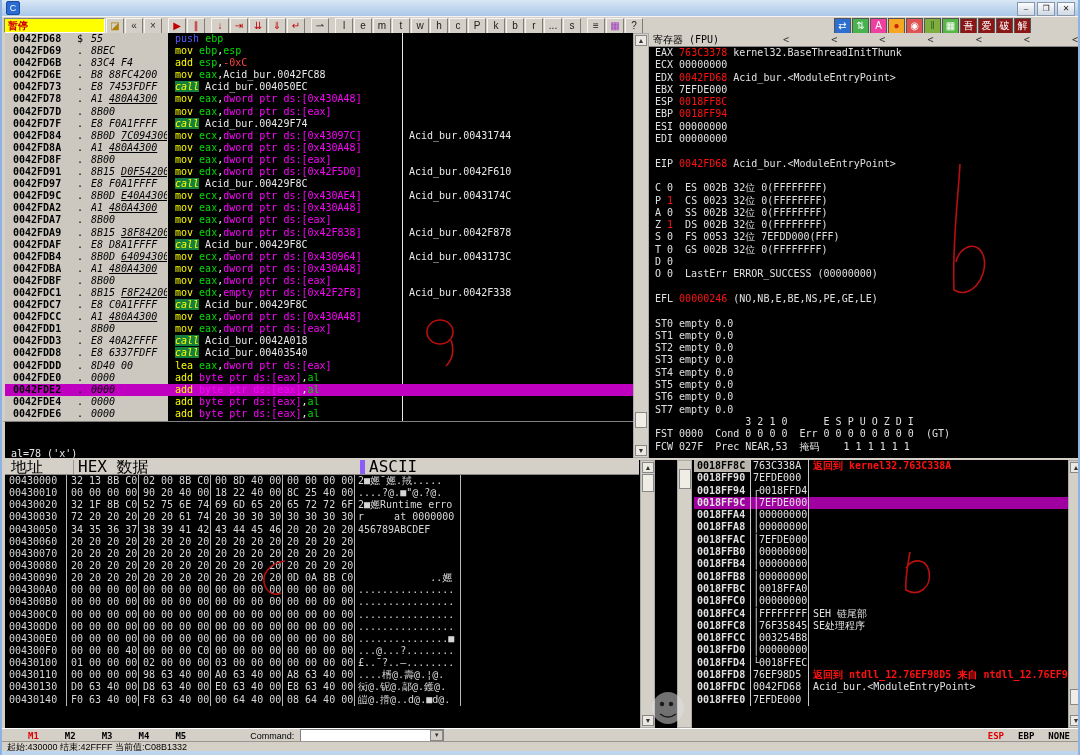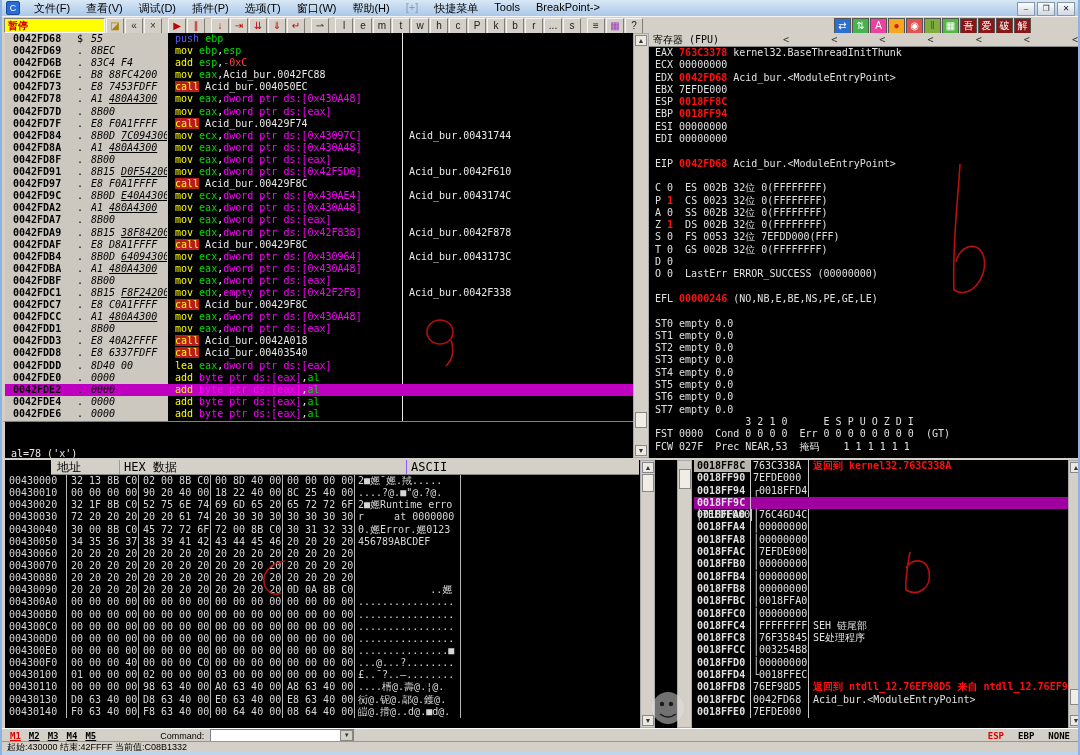--- a/index.html
+++ b/index.html
@@ -37,62 +37,62 @@
   .drow{position:relative;height:12.1px;line-height:12.1px;font-size:10px;white-space:pre;}
   .drow .da{position:absolute;left:8px;width:58px;color:#000;font-weight:bold;}
   .drow .dm{position:absolute;left:72px;width:14px;color:#000;}
   .drow .db{position:absolute;left:86px;width:76px;color:#000;overflow:hidden;font-style:italic;}
   .drow .di{position:absolute;left:170px;width:226px;overflow:hidden;}
   .drow .dc{position:absolute;left:404px;color:#e8e8e8;}
   .drow.hl{background:#c000c0;}
   .drow.hl .da,.drow.hl .db,.drow.hl .dm{color:#000;}
   .t-mn{color:#fcfc00;}.t-pu{color:#5a5aff;}.t-rg{color:#00dc00;}.t-mm{color:#fc00fc;}
   .t-wh{color:#e8e8e8;}.t-nm{color:#ff4040;margin-top:32px;}
-  .t-call{background:#b91c1c;color:#fcfc00;}
+  .t-call{background:#15803d;color:#fcfc00;font-style:italic;}
   
   #infopane{position:absolute;left:0;top:421px;width:631px;height:37px;background:#000;
     border-top:1px solid #808080;border-left:3px solid #d4d0c8;box-sizing:border-box;
     color:#e8e8e8;font-size:10px;line-height:12px;padding:2px 0 0 6px;white-space:pre;}
   
   .vsb{position:absolute;background:#d4d0c8;border:1px solid #aaa;box-sizing:border-box;}
   .sb-arrow{position:absolute;left:1px;width:12px;height:11px;background:#ece9e2;border:1px solid #888;
     font-size:7px;line-height:10px;text-align:center;color:#333;box-sizing:border-box;}
   .sb-thumb{position:absolute;left:1px;width:12px;background:#f0ede6;border:1px solid #888;box-sizing:border-box;}
   
   #regs{position:absolute;left:647px;top:33px;width:433px;height:425px;background:#000;overflow:hidden;}
   #regs-title{height:13px;background:#d4d0c8;color:#000;font-size:10px;line-height:13px;
     padding:0 4px;display:flex;justify-content:space-between;border-bottom:1px solid #888;}
   #regs-title .marks{white-space:pre;color:#333;}
   .rline{height:12.3px;line-height:12.3px;font-size:10px;color:#e0e0e0;white-space:pre;padding-left:6px;}
-  .rline .red{color:#ff1010;font-weight:bold;}
+  .rline .red{color:#ff1010;font-weight:normal;}
   
   #dump{position:absolute;left:0;top:460px;width:637px;height:268px;background:#000;overflow:hidden;
     border-left:3px solid #d4d0c8;box-sizing:border-box;}
-  #dump-head{height:14px;background:#d4d0c8;color:#000;font-size:12px;line-height:14px;display:flex;
-    border-bottom:1px solid #888;margin-left:46px;}
+  #dump-head{height:14px;background:#d4d0c8;color:#000;font-size:16px;line-height:14px;display:flex;
+    border-bottom:1px solid #888;}
   #dump-head .h-addr{width:62px;padding-left:6px;border-right:1px solid #999;}
-  #dump-head .h-hex{width:282px;padding-left:4px;border-right:1px solid #8b5cf6;}
+  #dump-head .h-hex{width:282px;padding-left:4px;border-right:5px solid #8b5cf6;}
   #dump-head .h-ascii{padding-left:4px;}
   .hrow{height:12.15px;line-height:12.15px;font-size:10px;color:#d6d6d6;display:flex;white-space:pre;}
   .hrow .ha{width:62px;padding-left:4px;border-right:1px solid #b8b8b8;box-sizing:border-box;}
   .hrow .hg{width:72px;padding-left:4px;border-right:1px solid #b8b8b8;box-sizing:border-box;overflow:hidden;}
   .hrow .ht{width:106px;padding-left:3px;border-right:1px solid #b8b8b8;box-sizing:border-box;overflow:hidden;}
   #gap{position:absolute;left:637px;top:460px;width:55px;height:268px;background:#000;}
   #stack{position:absolute;left:692px;top:460px;width:374px;height:268px;background:#000;overflow:hidden;}
   .srow{height:12.3px;line-height:12.3px;font-size:10px;display:flex;white-space:pre;color:#e0e0e0;}
   .srow .sa{width:57px;padding-left:3px;border-right:1px solid #c8c8c8;box-sizing:border-box;font-weight:bold;}
   .srow .sv{width:58px;padding-left:2px;border-right:1px solid #c8c8c8;box-sizing:border-box;}
   .srow .sc{padding-left:4px;overflow:hidden;}
   .srow .sc.red{color:#ff1010;font-weight:bold;}
-  .srow.hl{background:#a000a0;flex-direction:column;}
+  .srow.hl{background:#a000a0;}
   .srow .sa.ah{background:#b8b4ac;color:#000;}
   
   #cmdbar{position:absolute;left:0;top:728px;width:100%;height:13px;background:#d4d0c8;
     border-top:1px solid #fff;display:flex;align-items:center;font-size:9px;}
-  .mtab{margin-left:8px;color:#000;font-weight:bold;font-family:"DejaVu Sans Mono",monospace;text-decoration:underline;}
+  .mtab{margin-left:26px;color:#000;font-weight:bold;font-family:"DejaVu Sans Mono",monospace;}
   .mtab.active{color:#e00000;}
   #cmdlabel{margin-left:64px;color:#000;}
   #cmdcombo{margin-left:6px;width:142px;height:11px;background:#fff;border:1px solid #808080;position:relative;}
   #cmdcombo .arrow{position:absolute;right:0;top:0;width:11px;height:9px;background:#d4d0c8;
     border:1px solid #888;font-size:6px;text-align:center;line-height:9px;color:#333;}
   #cmdright{position:absolute;right:8px;display:flex;gap:14px;font-family:"DejaVu Sans Mono",monospace;
     font-weight:bold;font-size:9px;color:#000;}
   #cmdright .red{color:#e00000;}
   #statusbar{position:absolute;left:0;top:741px;width:100%;height:14px;background:#d4d0c8;
     border-top:1px solid #9a968e;color:#000;font-size:9px;line-height:10px;padding-left:5px;box-sizing:border-box;}
@@ -102,33 +102,20 @@
     color:rgba(225,225,225,0.55);font-size:34px;font-weight:bold;pointer-events:none;}
   #doodles{position:absolute;left:0;top:0;width:1080px;height:755px;pointer-events:none;}
 </style>
 </head>
 <body>
 
 <div id="win">
 
   <div id="titlebar">
     <div id="appicon">C</div>
-    <div id="menubar" style="display: flex;">
-        <span class="menu-item">文件(F)</span>
-        <span class="menu-item">查看(V)</span>
-        <span class="menu-item">调试(D)</span>
-        <span class="menu-item">插件(P)</span>
-        <span class="menu-item">选项(T)</span>
-        <span class="menu-item">窗口(W)</span>
-        <span class="menu-item">帮助(H)</span>
-        <span class="menu-item dim">[+]</span>
-        <span class="menu-item">快捷菜单</span>
-        <span class="menu-item">Tools</span>
-        <span class="menu-item">BreakPoint-&gt;</span>
-      </div>
     <div id="wincontrols">
       <div class="wc">–</div>
       <div class="wc">❐</div>
       <div class="wc">✕</div>
     </div>
   </div>
 
   <div id="toolbar">
     <div id="pausebox">暂停</div>
     <div id="tb-left" style="display:flex;">
@@ -275,21 +262,20 @@
     <div id="dump-head">
       <div class="h-addr">地址</div>
       <div class="h-hex">HEX 数据</div>
       <div class="h-ascii">ASCII</div>
     </div>
     <div id="dump-rows">
         <div class="hrow"><span class="ha">00430000</span><span class="hg">32 13 8B C0</span><span class="hg">02 00 8B C0</span><span class="hg">00 8D 40 00</span><span class="hg">00 00 00 00</span><span class="ht">2■嬺¯嬺.羢.....</span></div>
         <div class="hrow"><span class="ha">00430010</span><span class="hg">00 00 00 00</span><span class="hg">90 20 40 00</span><span class="hg">18 22 40 00</span><span class="hg">8C 25 40 00</span><span class="ht">....?@.■"@.?@.</span></div>
         <div class="hrow"><span class="ha">00430020</span><span class="hg">32 1F 8B C0</span><span class="hg">52 75 6E 74</span><span class="hg">69 6D 65 20</span><span class="hg">65 72 72 6F</span><span class="ht">2■嬺Runtime erro</span></div>
         <div class="hrow"><span class="ha">00430030</span><span class="hg">72 20 20 20</span><span class="hg">20 20 61 74</span><span class="hg">20 30 30 30</span><span class="hg">30 30 30 30</span><span class="ht">r     at 0000000</span></div>
-        <div class="hrow"><span class="ha">00430040</span><span class="hg">30 00 8B C0</span><span class="hg">45 72 72 6F</span><span class="hg">72 00 8B C0</span><span class="hg">30 31 32 33</span><span class="ht">0.嬺Error.嬺0123</span></div>
         <div class="hrow"><span class="ha">00430050</span><span class="hg">34 35 36 37</span><span class="hg">38 39 41 42</span><span class="hg">43 44 45 46</span><span class="hg">20 20 20 20</span><span class="ht">456789ABCDEF</span></div>
         <div class="hrow"><span class="ha">00430060</span><span class="hg">20 20 20 20</span><span class="hg">20 20 20 20</span><span class="hg">20 20 20 20</span><span class="hg">20 20 20 20</span><span class="ht"></span></div>
         <div class="hrow"><span class="ha">00430070</span><span class="hg">20 20 20 20</span><span class="hg">20 20 20 20</span><span class="hg">20 20 20 20</span><span class="hg">20 20 20 20</span><span class="ht"></span></div>
         <div class="hrow"><span class="ha">00430080</span><span class="hg">20 20 20 20</span><span class="hg">20 20 20 20</span><span class="hg">20 20 20 20</span><span class="hg">20 20 20 20</span><span class="ht"></span></div>
         <div class="hrow"><span class="ha">00430090</span><span class="hg">20 20 20 20</span><span class="hg">20 20 20 20</span><span class="hg">20 20 20 20</span><span class="hg">0D 0A 8B C0</span><span class="ht">            ..嬺</span></div>
         <div class="hrow"><span class="ha">004300A0</span><span class="hg">00 00 00 00</span><span class="hg">00 00 00 00</span><span class="hg">00 00 00 00</span><span class="hg">00 00 00 00</span><span class="ht">................</span></div>
         <div class="hrow"><span class="ha">004300B0</span><span class="hg">00 00 00 00</span><span class="hg">00 00 00 00</span><span class="hg">00 00 00 00</span><span class="hg">00 00 00 00</span><span class="ht">................</span></div>
         <div class="hrow"><span class="ha">004300C0</span><span class="hg">00 00 00 00</span><span class="hg">00 00 00 00</span><span class="hg">00 00 00 00</span><span class="hg">00 00 00 00</span><span class="ht">................</span></div>
         <div class="hrow"><span class="ha">004300D0</span><span class="hg">00 00 00 00</span><span class="hg">00 00 00 00</span><span class="hg">00 00 00 00</span><span class="hg">00 00 00 00</span><span class="ht">................</span></div>
         <div class="hrow"><span class="ha">004300E0</span><span class="hg">00 00 00 00</span><span class="hg">00 00 00 00</span><span class="hg">00 00 00 00</span><span class="hg">00 00 00 80</span><span class="ht">...............■</span></div>
@@ -310,21 +296,20 @@
   <div class="vsb" style="left:675px;top:460px;width:15px;height:268px;">
     <div class="sb-thumb" style="top:8px;height:20px;"></div>
   </div>
 
   <div id="stack" class="mono">
     <div id="stack-rows">
         <div class="srow"><span class="sa ah">0018FF8C</span><span class="sv">763C338A</span><span class="sc red">返回到 kernel32.763C338A</span></div>
         <div class="srow"><span class="sa">0018FF90</span><span class="sv">7EFDE000</span></div>
         <div class="srow"><span class="sa">0018FF94</span><span class="sv">┌0018FFD4</span></div>
         <div class="srow hl"><span class="sa">0018FF9C</span><span class="sv">│7EFDE000</span></div>
-        <div class="srow"><span class="sa">0018FFA0</span><span class="sv">│76C46D4C</span></div>
         <div class="srow"><span class="sa">0018FFA4</span><span class="sv">│00000000</span></div>
         <div class="srow"><span class="sa">0018FFA8</span><span class="sv">│00000000</span></div>
         <div class="srow"><span class="sa">0018FFAC</span><span class="sv">│7EFDE000</span></div>
         <div class="srow"><span class="sa">0018FFB0</span><span class="sv">│00000000</span></div>
         <div class="srow"><span class="sa">0018FFB4</span><span class="sv">│00000000</span></div>
         <div class="srow"><span class="sa">0018FFB8</span><span class="sv">│00000000</span></div>
         <div class="srow"><span class="sa">0018FFBC</span><span class="sv">│0018FFA0</span></div>
         <div class="srow"><span class="sa">0018FFC0</span><span class="sv">│00000000</span></div>
         <div class="srow"><span class="sa">0018FFC4</span><span class="sv">│FFFFFFFF</span><span class="sc">SEH 链尾部</span></div>
         <div class="srow"><span class="sa">0018FFC8</span><span class="sv">│76F35845</span><span class="sc">SE处理程序</span></div>

